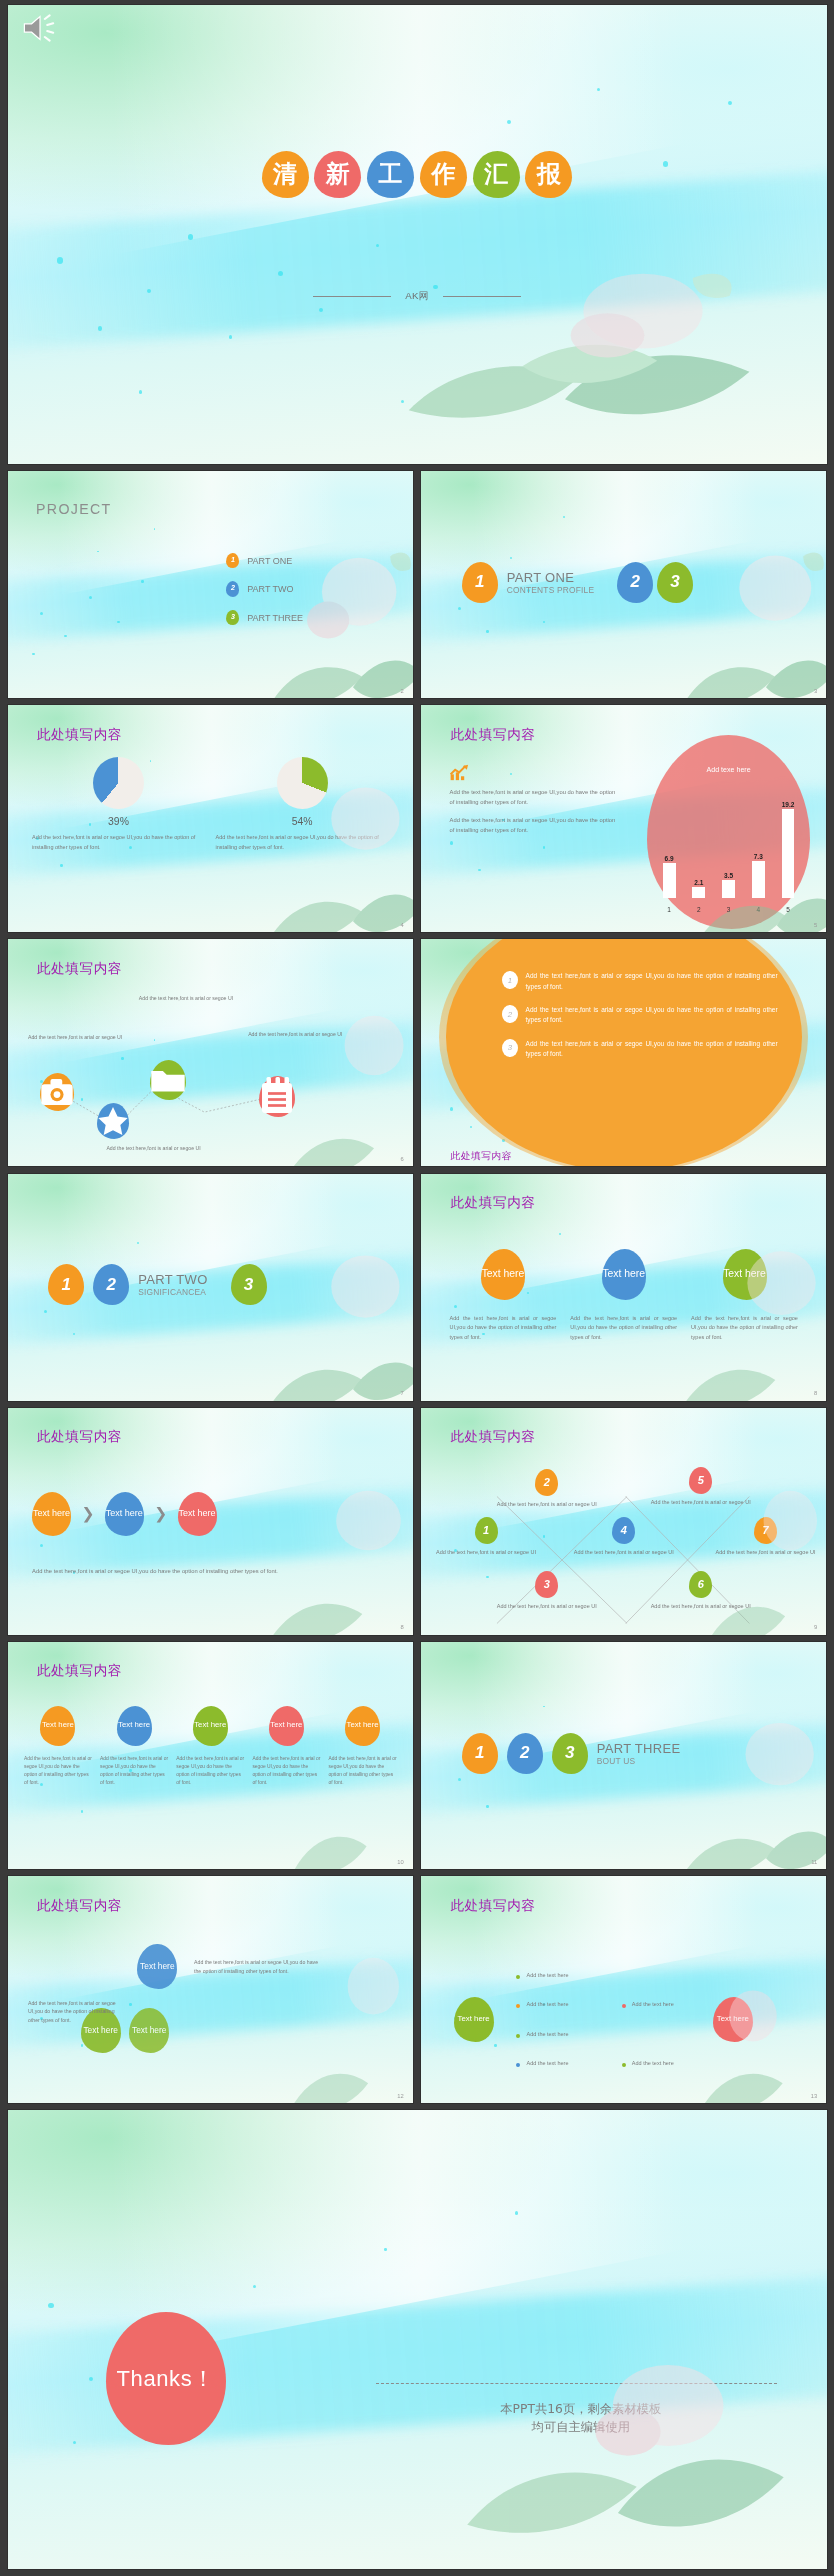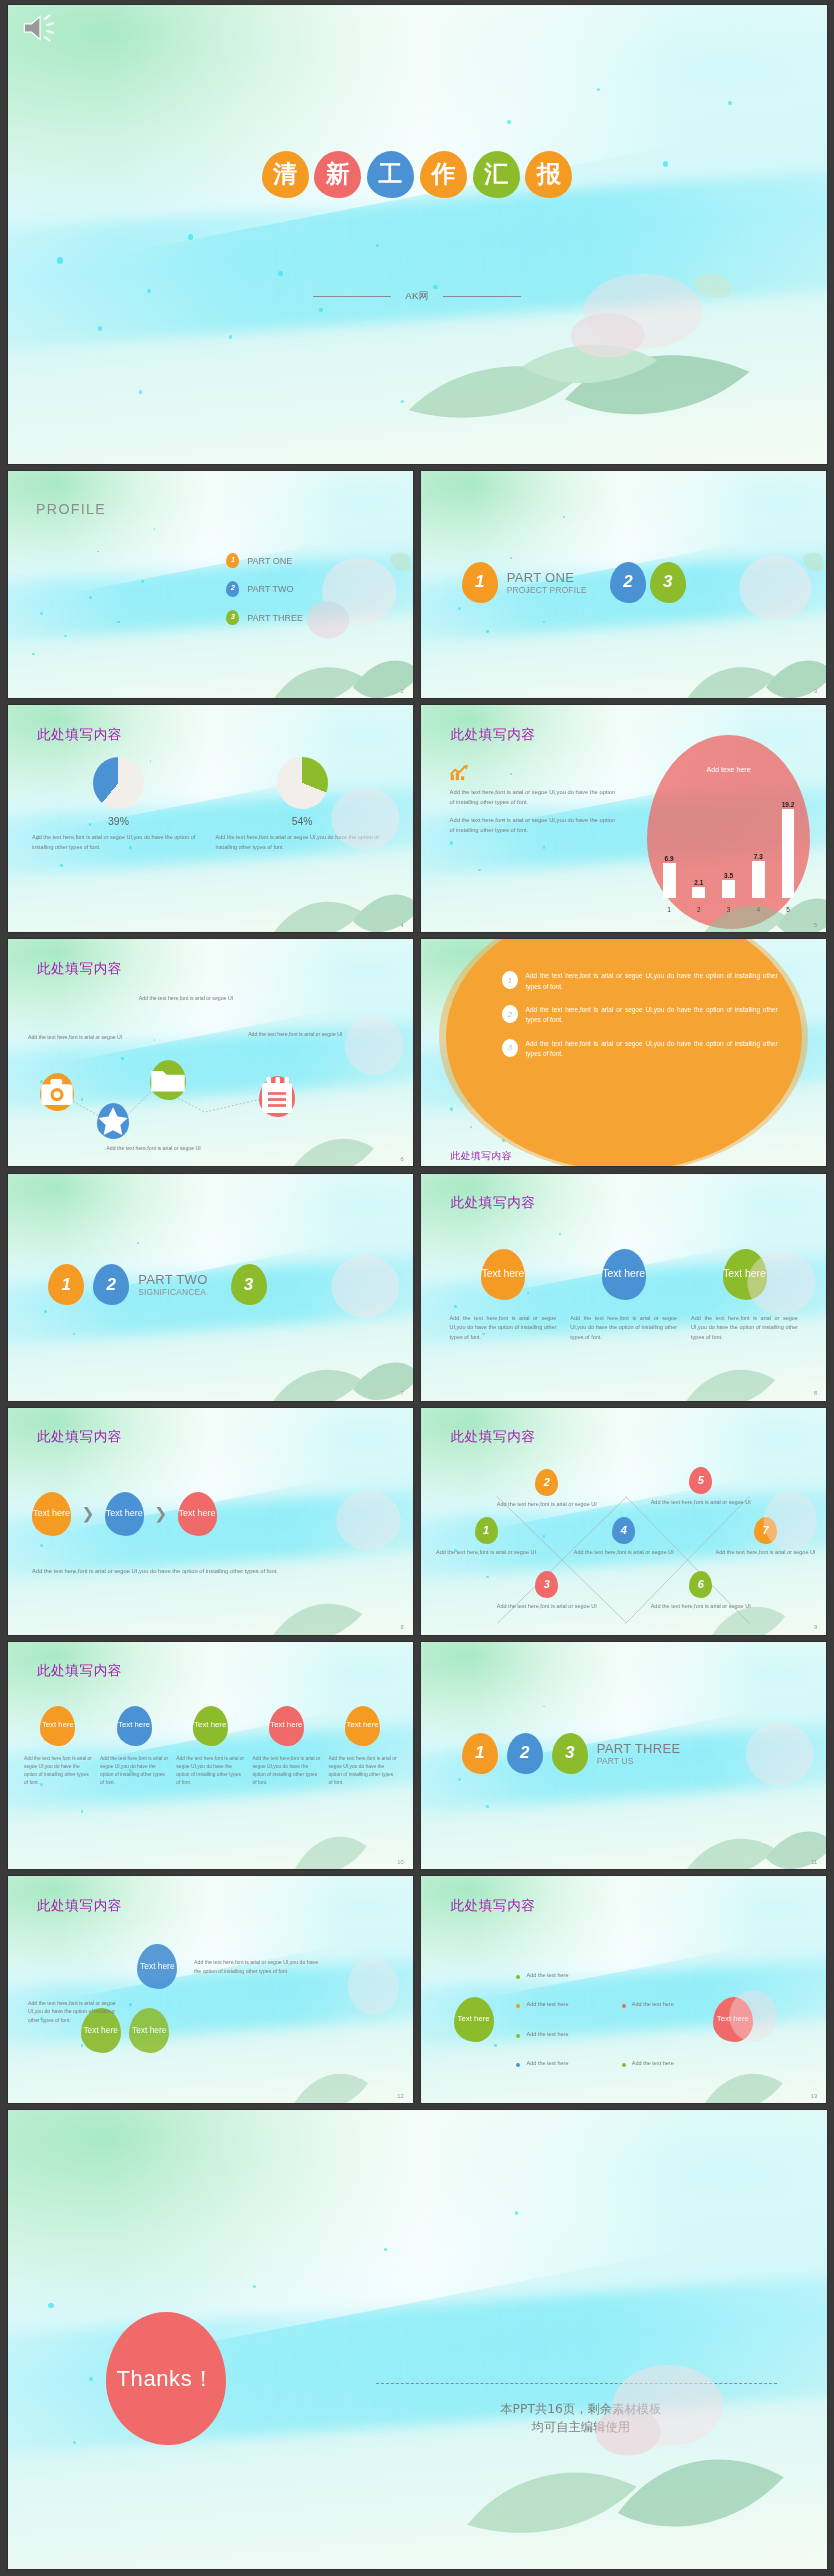--- a/index.html
+++ b/index.html
@@ -289,21 +289,21 @@
     <div class="dots">
       <i style="left:8%;top:62%;width:3.2px;height:3.2px"></i>
         <i style="left:14%;top:72%;width:2.6px;height:2.6px"></i>
       <i style="left:20%;top:55%;width:3.2px;height:3.2px"></i>
         <i style="left:27%;top:66%;width:2.6px;height:2.6px"></i>
       <i style="left:33%;top:48%;width:2.6px;height:2.6px"></i>
         <i style="left:22%;top:35%;width:1.9px;height:1.9px"></i>
       <i style="left:36%;top:25%;width:1.9px;height:1.9px"></i>
         <i style="left:6%;top:80%;width:2.6px;height:2.6px"></i>
     </div>
-    <div class="contents-head">PROFILE</div>
+    <div class="contents-head">PROJECT</div>
     <div class="toc">
       <div class="toc-row">
         <div class="egg c-orange num">1</div>
         <div class="lbl">PART ONE</div>
       </div>
       <div class="toc-row">
         <div class="egg c-blue num">2</div>
         <div class="lbl">PART TWO</div>
       </div>
       <div class="toc-row">
@@ -333,21 +333,21 @@
         <i style="left:16%;top:70%;width:2.6px;height:2.6px"></i>
         <i style="left:26%;top:52%;width:3.2px;height:3.2px"></i>
         <i style="left:30%;top:66%;width:2.6px;height:2.6px"></i>
         <i style="left:22%;top:38%;width:1.9px;height:1.9px"></i>
         <i style="left:35%;top:20%;width:1.9px;height:1.9px"></i>
       </div>
     <div class="sec-row">
       <div class="egg c-orange num">1</div>
       <div class="sec-txt">
         <div class="big">PART ONE</div>
-        <div class="small">PROJECT PROFILE</div>
+        <div class="small">CONTENTS PROFILE</div>
       </div>
       <div class="egg c-blue num" style="margin-right:3.9px">2</div>
       <div class="egg c-green num">3</div>
     </div>
     <div class="floral">
       <svg viewBox="0 0 300 250" preserveAspectRatio="none">
           <g opacity=".6">
         <ellipse cx="205" cy="75" rx="58" ry="46" fill="#f7e6ea"></ellipse>
         <path d="M60 235 C95 185 155 175 205 200 C165 240 105 250 60 235Z" fill="#86c49b"></path>
         <path d="M190 215 C225 170 275 168 300 195 C265 235 215 240 190 215Z" fill="#6fb88b"></path>
@@ -775,21 +775,21 @@
         <i style="left:16%;top:72%;width:2.6px;height:2.6px"></i>
         <i style="left:26%;top:52%;width:3.2px;height:3.2px"></i>
         <i style="left:30%;top:28%;width:1.9px;height:1.9px"></i>
       </div>
     <div class="sec-row">
       <div class="egg c-orange num">1</div>
       <div class="egg c-blue num" style="margin-left:9px">2</div>
       <div class="egg c-green num" style="margin-left:9px">3</div>
       <div class="sec-txt">
         <div class="big">PART THREE</div>
-        <div class="small">PART US</div>
+        <div class="small">BOUT US</div>
       </div>
     </div>
     <div class="floral">
       <svg viewBox="0 0 300 250" preserveAspectRatio="none">
           <g opacity=".5">
         <ellipse cx="212" cy="68" rx="55" ry="44" fill="#f7e6ea"></ellipse>
         <path d="M55 240 C95 185 155 175 205 202 C165 242 100 252 55 240Z" fill="#86c49b"></path>
         <path d="M190 215 C225 170 275 168 300 195 C265 235 215 240 190 215Z" fill="#6fb88b"></path>
       </g>
         </svg>

